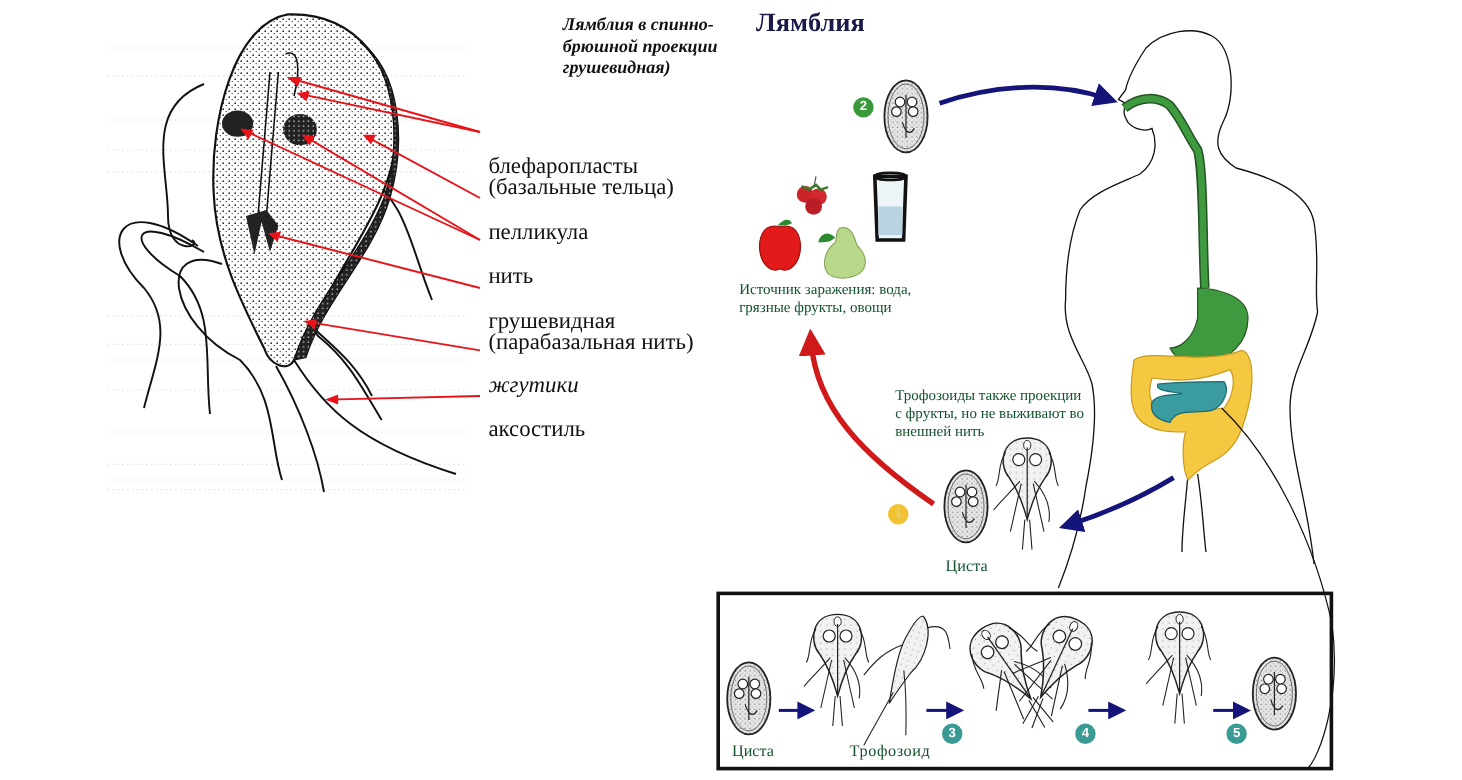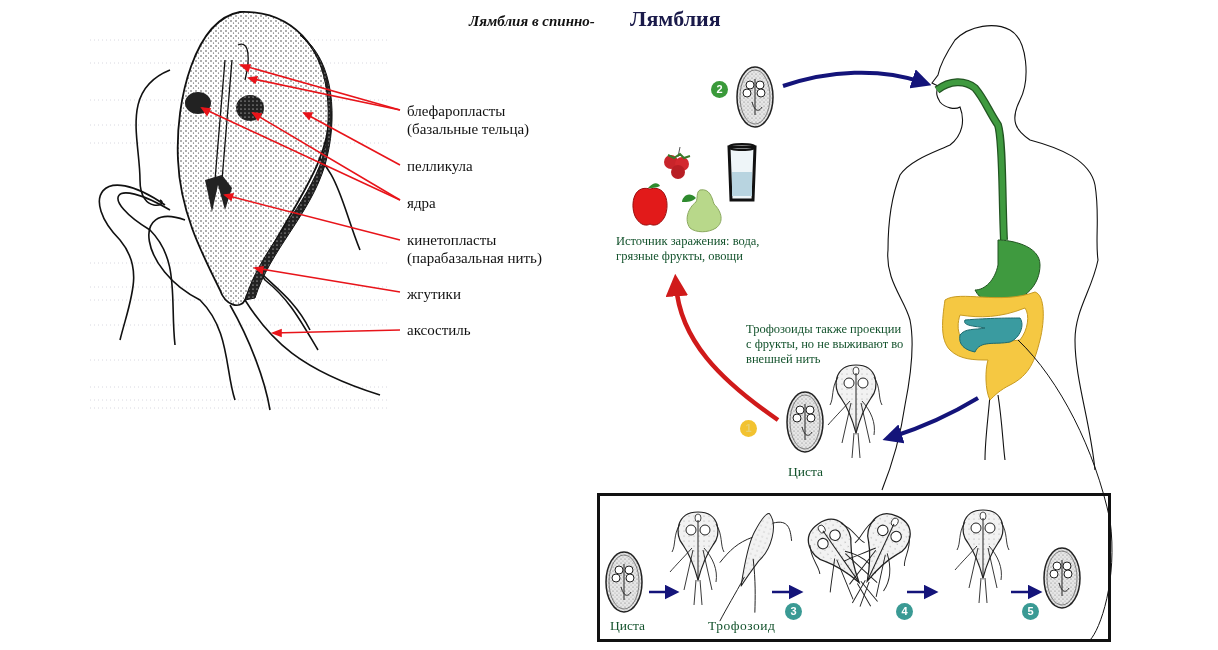--- a/index.html
+++ b/index.html
@@ -1,21 +1,21 @@
 <!DOCTYPE html>
 <html><head>
 <meta charset="utf-8">
 <style>
   html, body { margin:0; padding:0; background:#ffffff; }
   body { width:1218px; height:650px; position:relative; overflow:hidden;
          font-family:"Liberation Serif", "DejaVu Serif", serif; color:#111; }
   .abs { position:absolute; }
   svg.full { position:absolute; left:0; top:0; width:1218px; height:650px; }
   .caption-italic { font-style:italic; font-weight:bold; font-size:15px; line-height:18px; color:#111; }
-  .label { font-size:15px; line-height:18px; color:#111; white-space:nowrap; }
+  .label { font-size:19px; line-height:18px; color:#111; white-space:nowrap;margin-top:28px; }
   .title { font-weight:bold; font-size:22px; color:#1a1a4a; }
   .small { font-size:12.5px; line-height:15px; color:#14532d; }
   .source-box { border:1.5px solid #222; background:#fff; }
   .cycle-box { border:3px solid #111; background:transparent; }
   .badge { position:absolute; width:17px; height:17px; border-radius:50%;
            color:#fff; font-family:"Liberation Sans", sans-serif; font-size:11px; font-weight:bold;
            text-align:center; line-height:17px; }
 </style>
 </head>
 <body>
@@ -90,37 +90,39 @@
     <polygon points="202,108 210,109 207,115"></polygon>
     <polygon points="253,113 261,114 258,120"></polygon>
     <polygon points="225,195 233,194 231,200"></polygon>
     <polygon points="255,268 263,267 262,273"></polygon>
     <polygon points="273,333 281,330 281,336"></polygon>
   </g>
 </svg>
 
 <div class="abs caption-italic" style="left:425px;top:12px;width:185px;margin-left:44px;">
   <div>Лямблия в спинно-</div>
+  <div>брюшной проекции</div>
+  <div>грушевидная)</div>
 </div>
 
 <div class="abs label" style="left:407px;top:102px;">
   <div>блефаропласты</div>
   <div>(базальные тельца)</div>
 </div>
 <div class="abs label" style="left:407px;top:157px;">
   <div>пелликула</div>
 </div>
 <div class="abs label" style="left:407px;top:194px;">
-  <div>ядра</div>
+  <div>нить</div>
 </div>
 <div class="abs label" style="left:407px;top:231px;">
-  <div>кинетопласты</div>
+  <div>грушевидная</div>
   <div>(парабазальная нить)</div>
 </div>
-<div class="abs label" style="left:407px;top:285px;">
+<div class="abs label" style="left:407px;top:285px;font-style:italic;">
   <div>жгутики</div>
 </div>
 <div class="abs label" style="left:407px;top:321px;">
   <div>аксостиль</div>
 </div>
 
 <div class="abs title" style="left:630px;top:6px;">Лямблия</div>
 
 <svg class="full" viewBox="0 0 1218 650">
   <defs>

